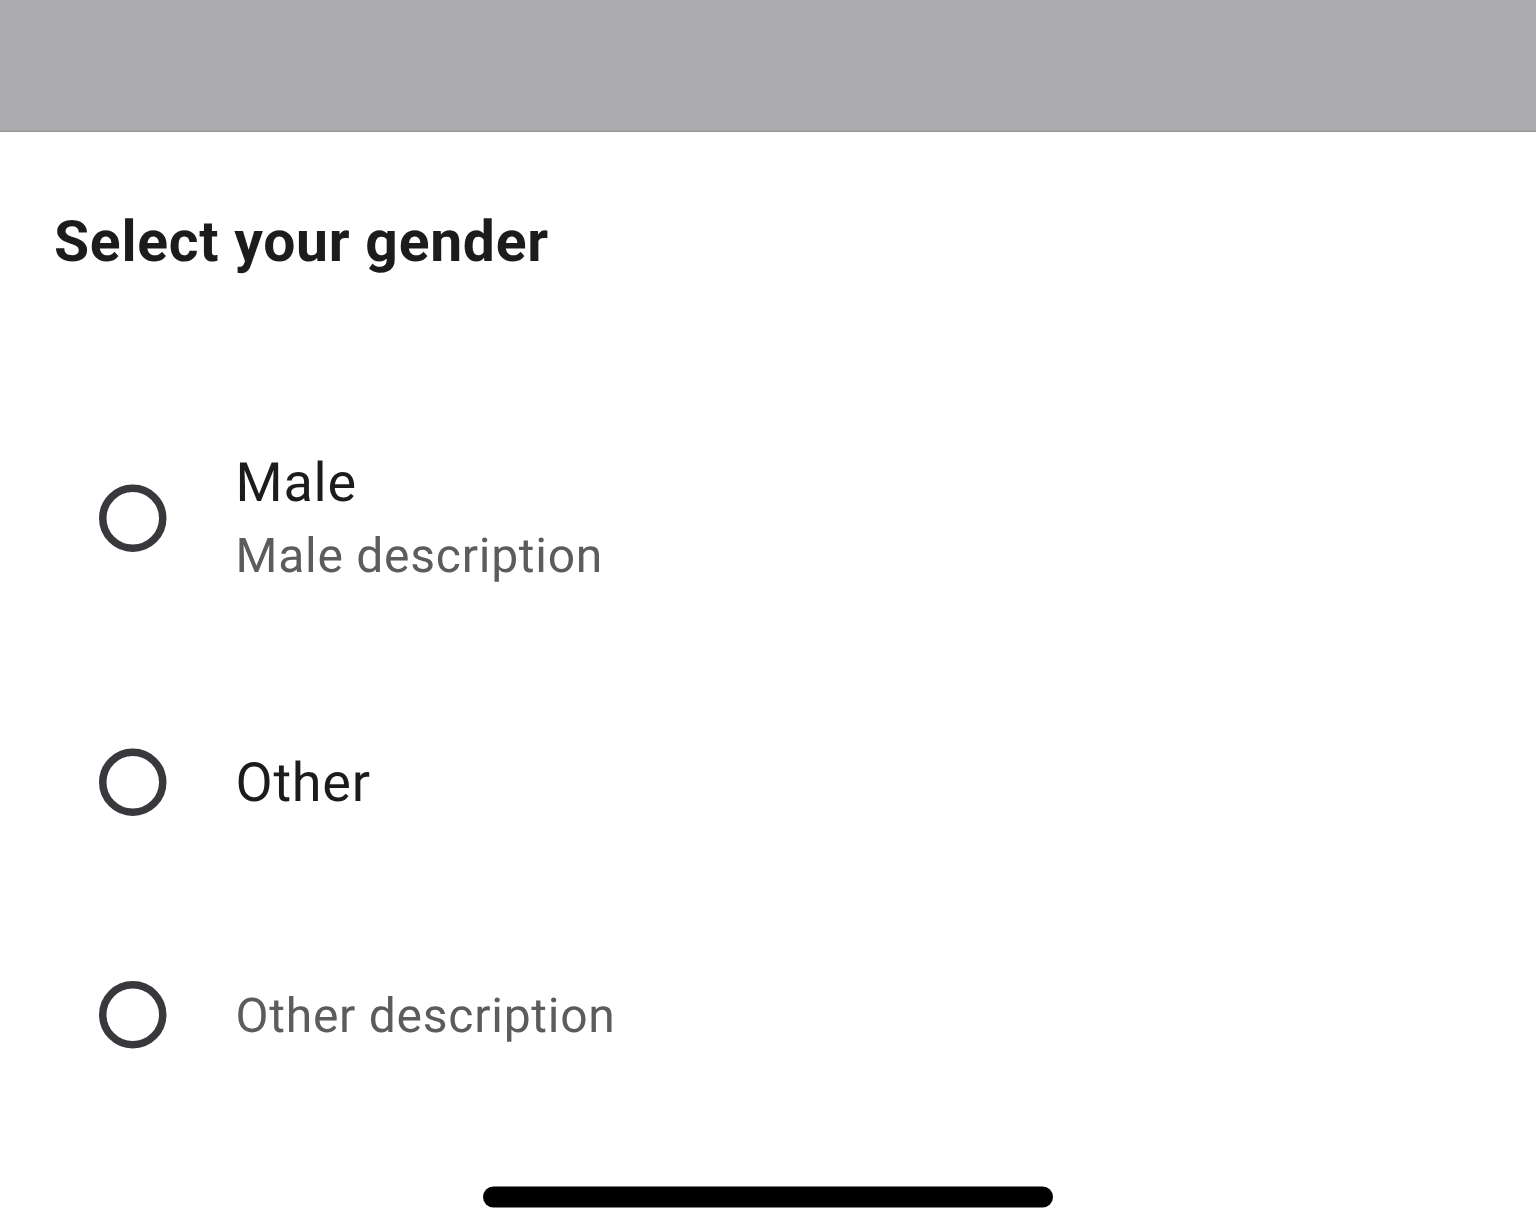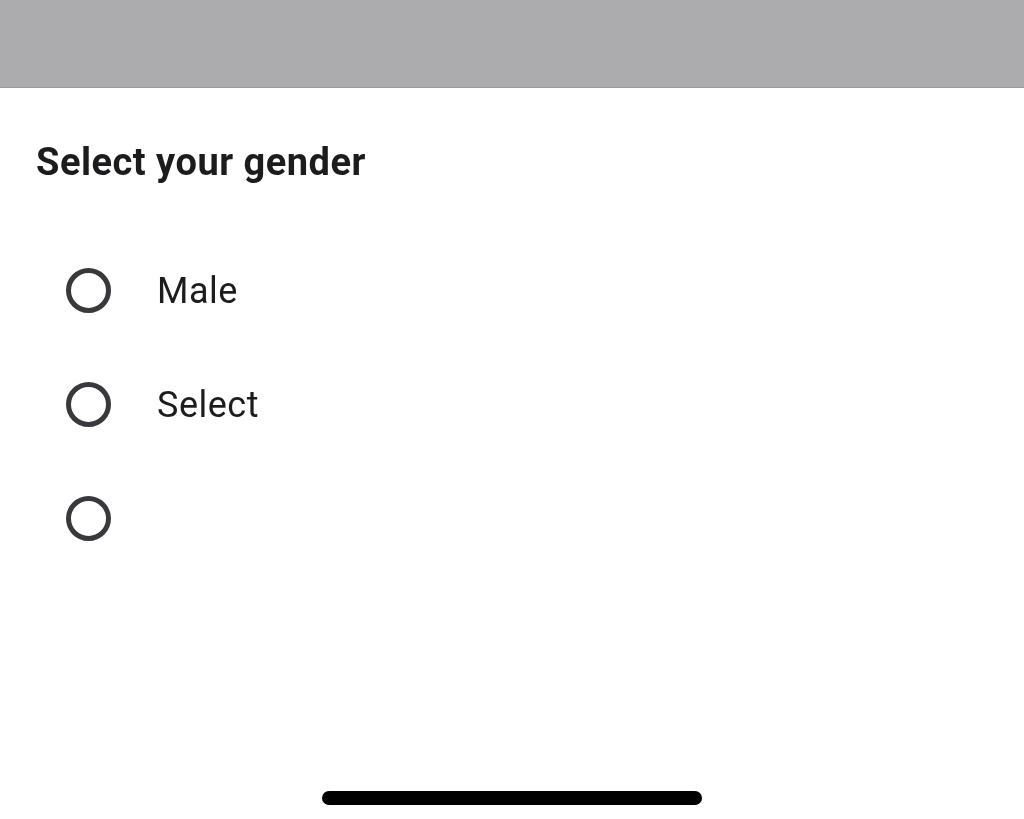--- a/index.html
+++ b/index.html
@@ -22,26 +22,26 @@
       border-bottom: 1px solid #999;
     }
     .content {
       padding: 52px 36px 0 36px;
     }
     .page-title {
       font-size: 38px;
       font-weight: 700;
       color: #1c1c1e;
       letter-spacing: 0.5px;
-      margin-bottom: 84px;
+      margin-bottom: 117px;
     }
     .option-list {
       display: flex;
       flex-direction: column;
-      gap: 69px;
+      gap: 110px;
       padding-left: 30px;
     }
     .option-row {
       display: flex;
       align-items: center;
       gap: 46px;
       cursor: pointer;
     }
     .radio-outer {
       width: 45px;
@@ -86,32 +86,34 @@
 
 <div class="content">
   <h1 class="page-title">Select your gender</h1>
 
   <div class="option-list">
 
     <div class="option-row">
       <div class="radio-outer"></div>
       <div class="option-text">
         <div class="option-label">Male</div>
+        <div class="option-desc">Male description</div>
       </div>
     </div>
 
     <div class="option-row">
       <div class="radio-outer"></div>
       <div class="option-text">
-        <div class="option-label">Select</div>
+        <div class="option-label">Other</div>
       </div>
     </div>
 
     <div class="option-row">
       <div class="radio-outer"></div>
       <div class="option-text">
+        <div class="option-desc">Other description</div>
       </div>
     </div>
 
   </div>
 </div>
 
 <div class="home-indicator"></div>
 
 </body></html>

